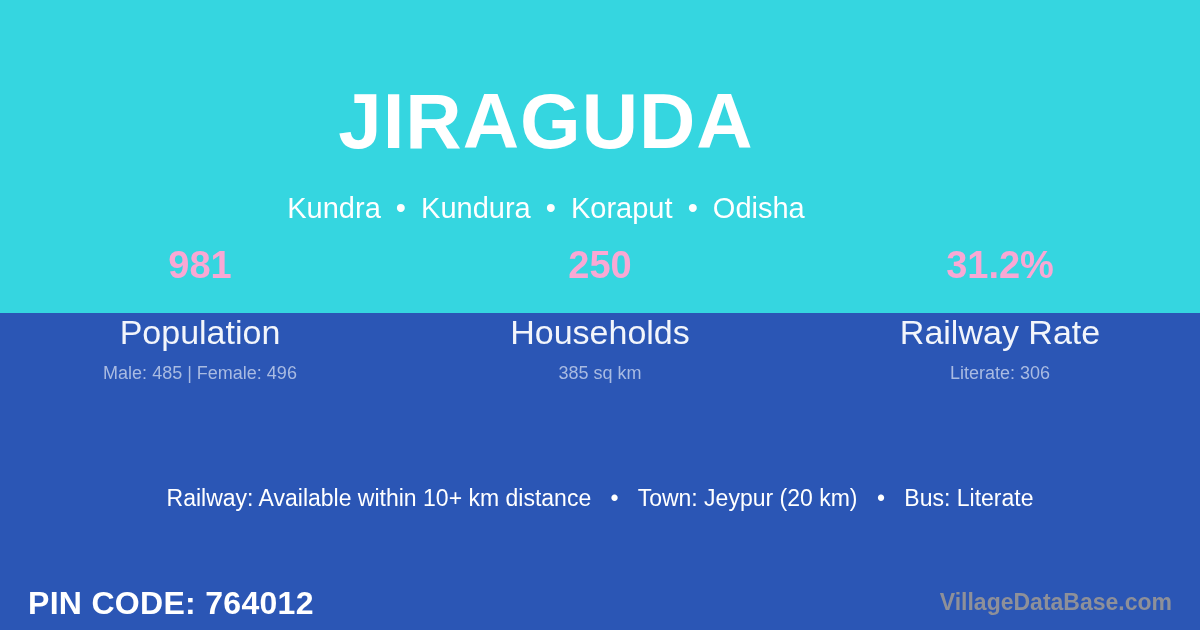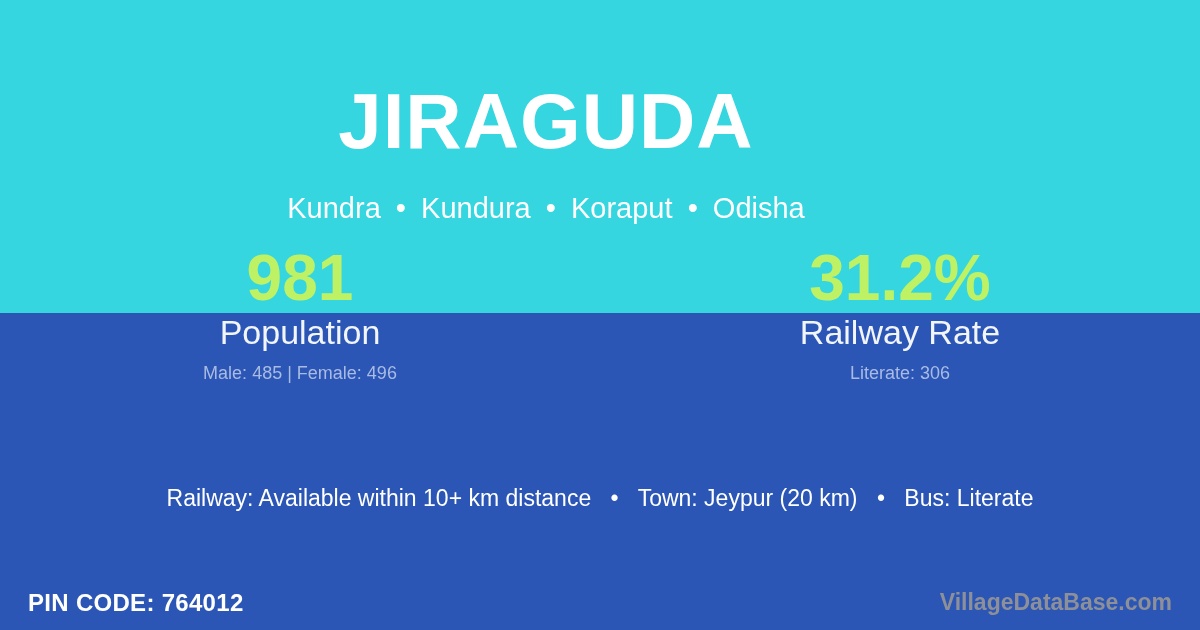--- a/index.html
+++ b/index.html
@@ -73,25 +73,25 @@
     width: 1200px;
     display: flex;
   }
 
   .stat {
     flex: 1 1 0;
     text-align: center;
   }
 
   .stat-value {
-    font-size: 64px;
+    font-size: 38px;
     font-weight: 700;
     line-height: 1.0;
     letter-spacing: 0px;
-    color: #bef264;
+    color: #f9a8d4;
     height: 66px;
   }
 
   .stat-label {
     margin-top: 3px;
     font-size: 34px;
     font-weight: 400;
     line-height: 1.0;
     color: #f2f5fb;
   }
@@ -130,21 +130,21 @@
     top: 575px;
     width: 1200px;
     height: 55px;
     padding: 0 28px;
     display: flex;
     align-items: center;
     justify-content: space-between;
   }
 
   .pin-code {
-    font-size: 24px;
+    font-size: 32px;
     font-weight: 700;
     line-height: 1.0;
     letter-spacing: 0.3px;
     color: #ffffff;
   }
 
   .brand {
     font-size: 23px;
     font-weight: 700;
     line-height: 1.0;
@@ -173,20 +173,25 @@
   </div>
 
   <div class="stats-row">
 
     <div class="stat">
       <div class="stat-value">981</div>
       <div class="stat-label">Population</div>
       <div class="stat-sub">Male: 485 | Female: 496</div>
     </div>
 
+    <div class="stat">
+      <div class="stat-value">250</div>
+      <div class="stat-label">Households</div>
+      <div class="stat-sub">385 sq km</div>
+    </div>
 
     <div class="stat">
       <div class="stat-value">31.2%</div>
       <div class="stat-label">Railway Rate</div>
       <div class="stat-sub">Literate: 306</div>
     </div>
 
   </div>
 
   <div class="transport-line">

